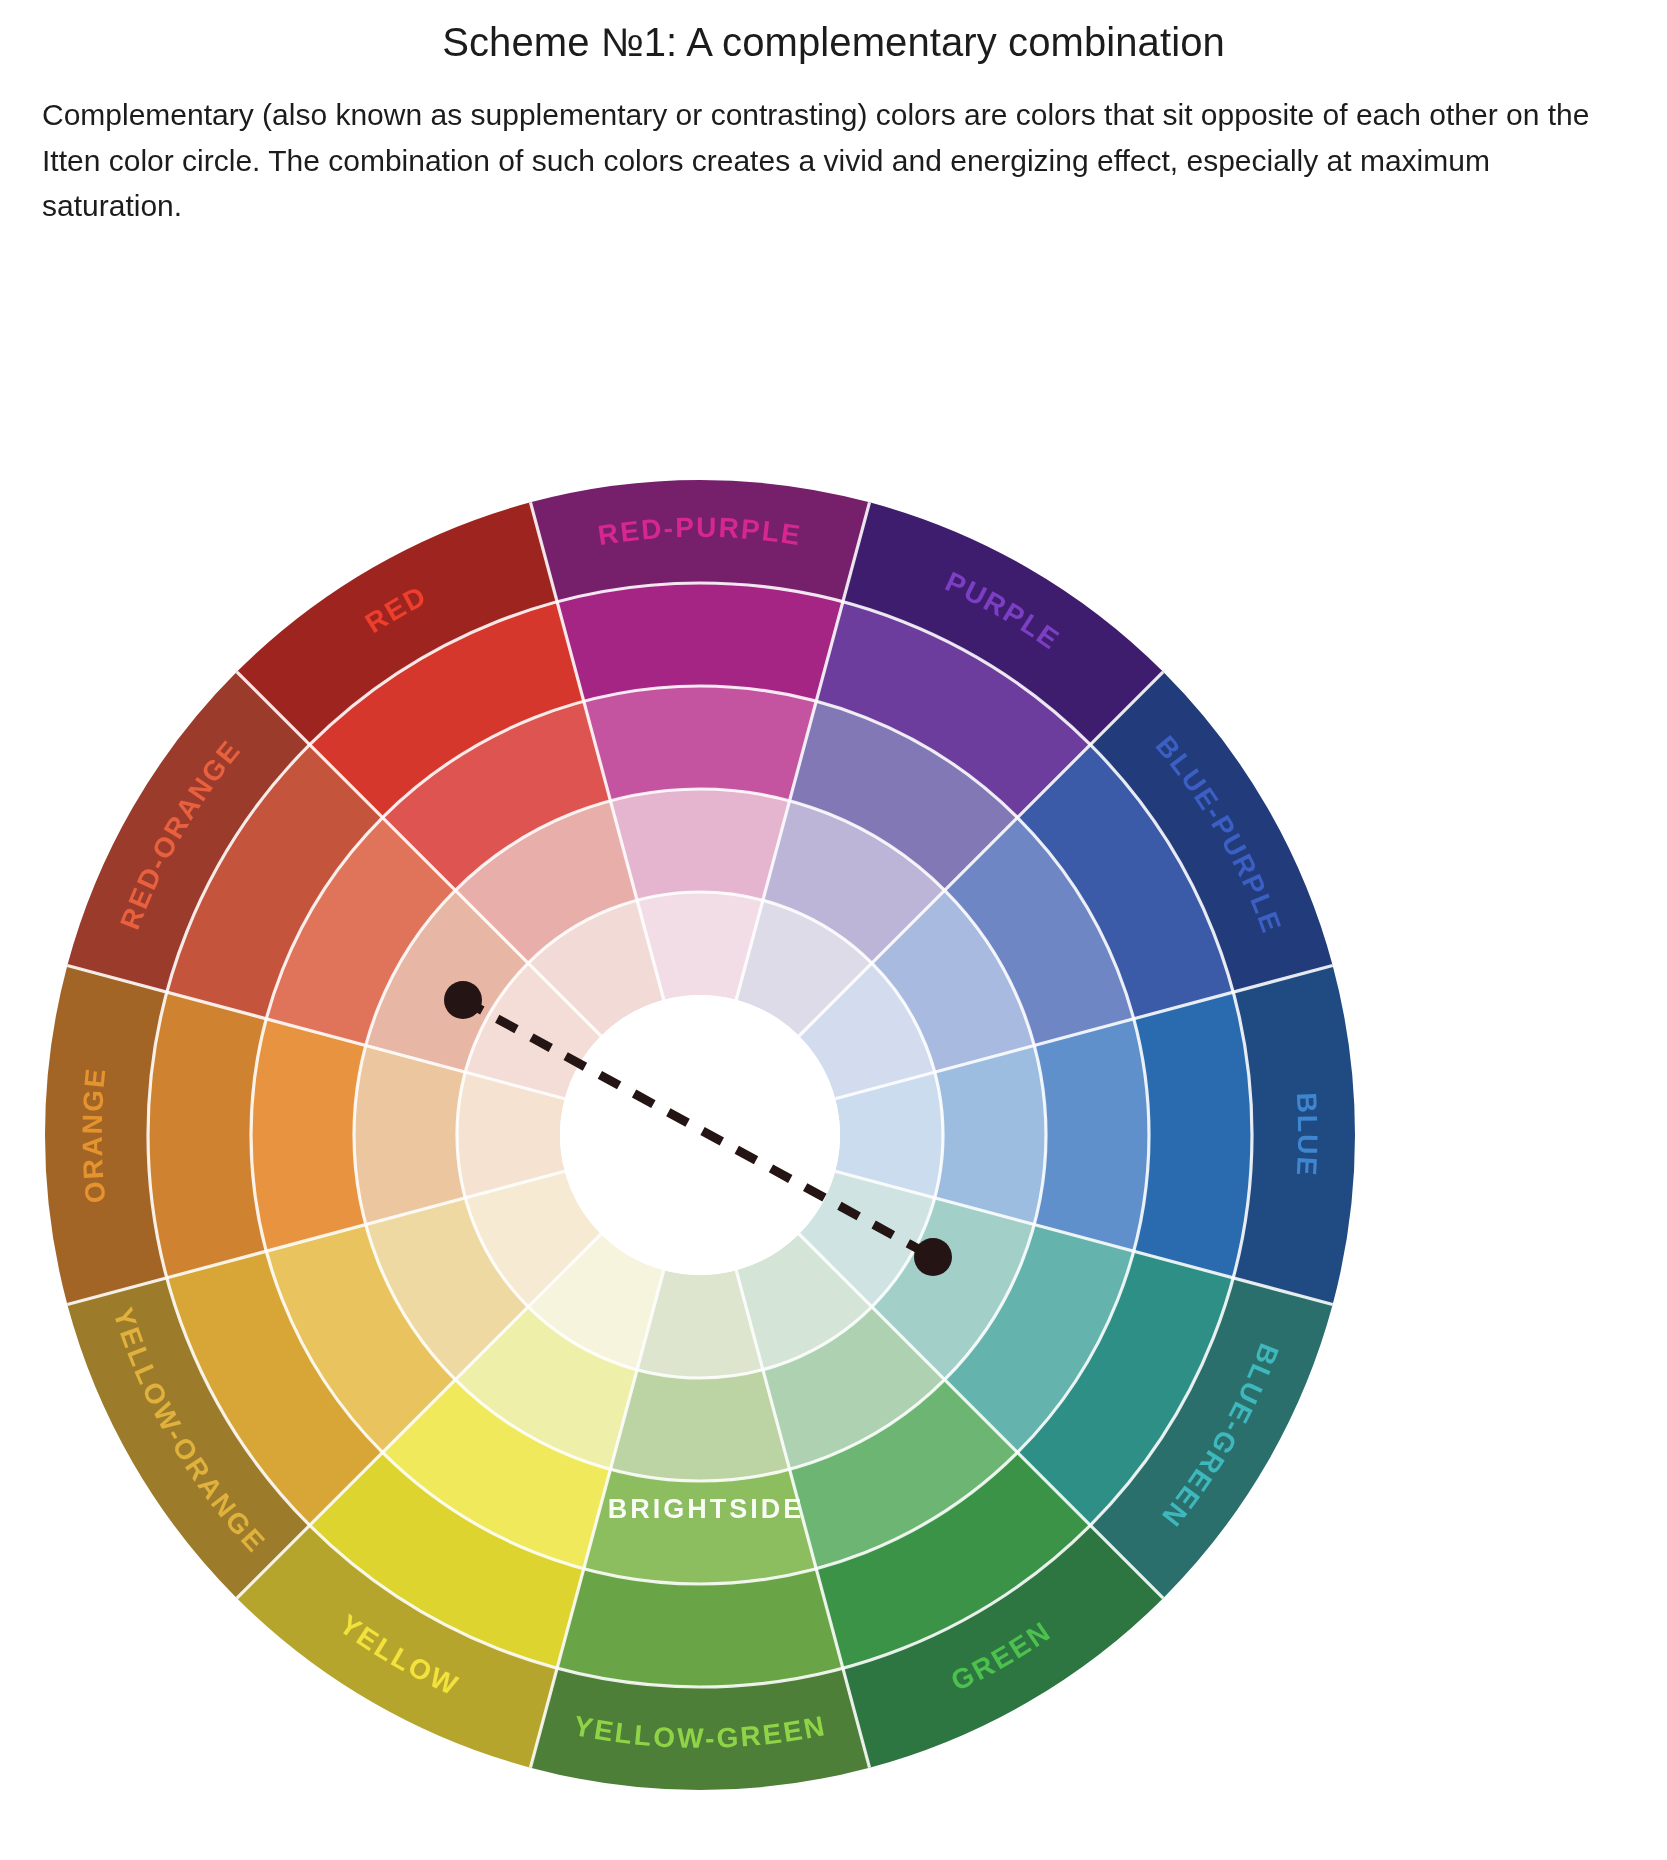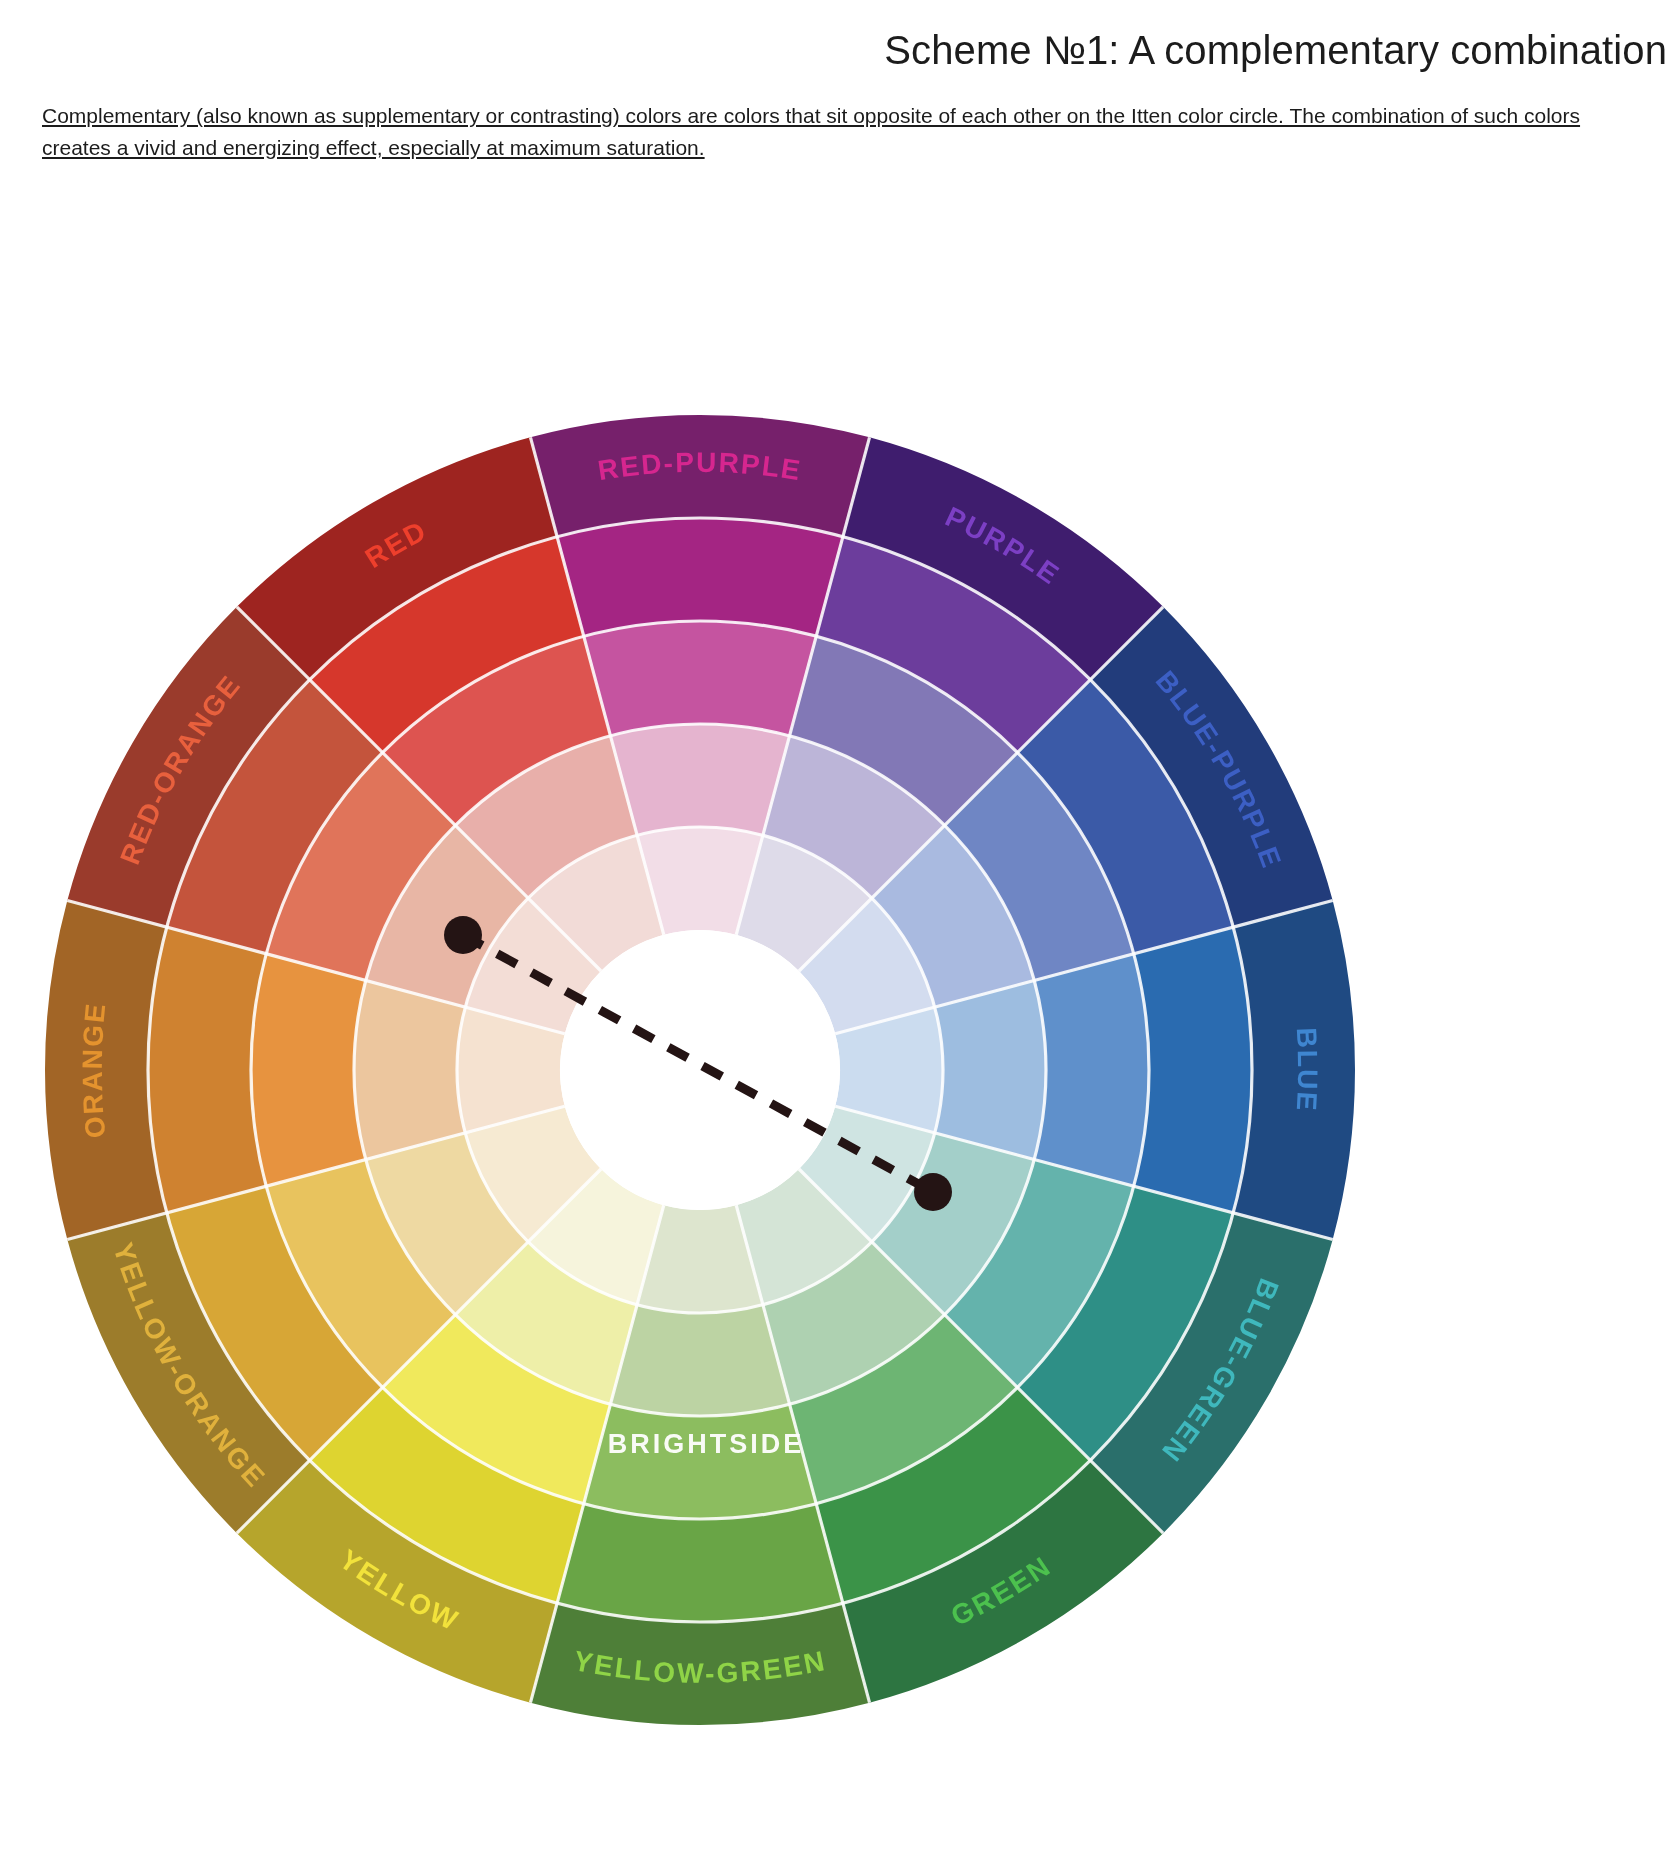--- a/index.html
+++ b/index.html
@@ -4,36 +4,35 @@
 <style>
   html,body{margin:0;padding:0;background:#ffffff;}
   body{
     width:1667px;height:1860px;
     font-family:"Liberation Sans", sans-serif;
     color:#1a1a1a;
     overflow:hidden;
   }
   .page{position:relative;width:1667px;height:1860px;background:#fff;}
   .title{
-    text-align:right;
+    text-align:center;
     font-size:40px;
     font-weight:400;
     line-height:1.2;
-    margin:26px 0 0 0;
+    margin:18px 0 0 0;
     color:#1c1c1c;
     letter-spacing:0.1px;
   }
   .intro{
     margin:26px 42px 0 42px;
-    font-size:21px;
+    font-size:30px;
     line-height:1.52;
     color:#1c1c1c;
     font-weight:400;
     max-width:1580px;
-    text-decoration:underline;
   }
   .wheel-wrap{
     position:relative;
     width:1667px;
     height:1630px;
     margin-top:6px;
   }
   svg.wheel{display:block;position:absolute;left:0;top:0;}
   .seg-label{
     font-weight:700;

